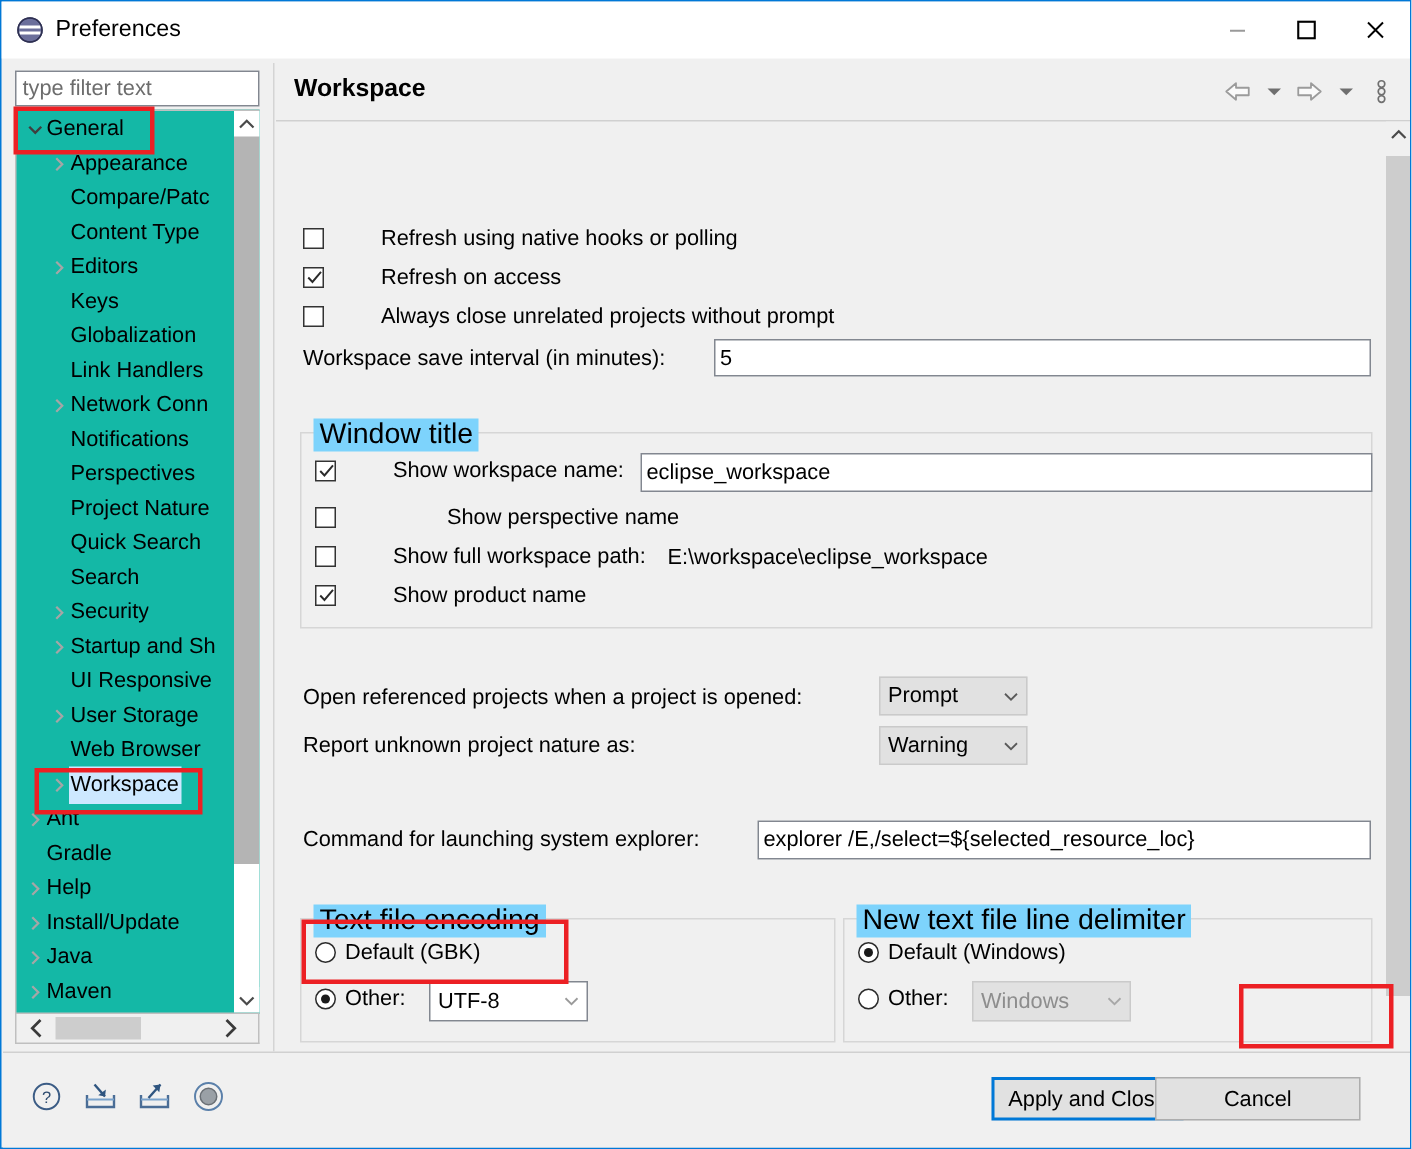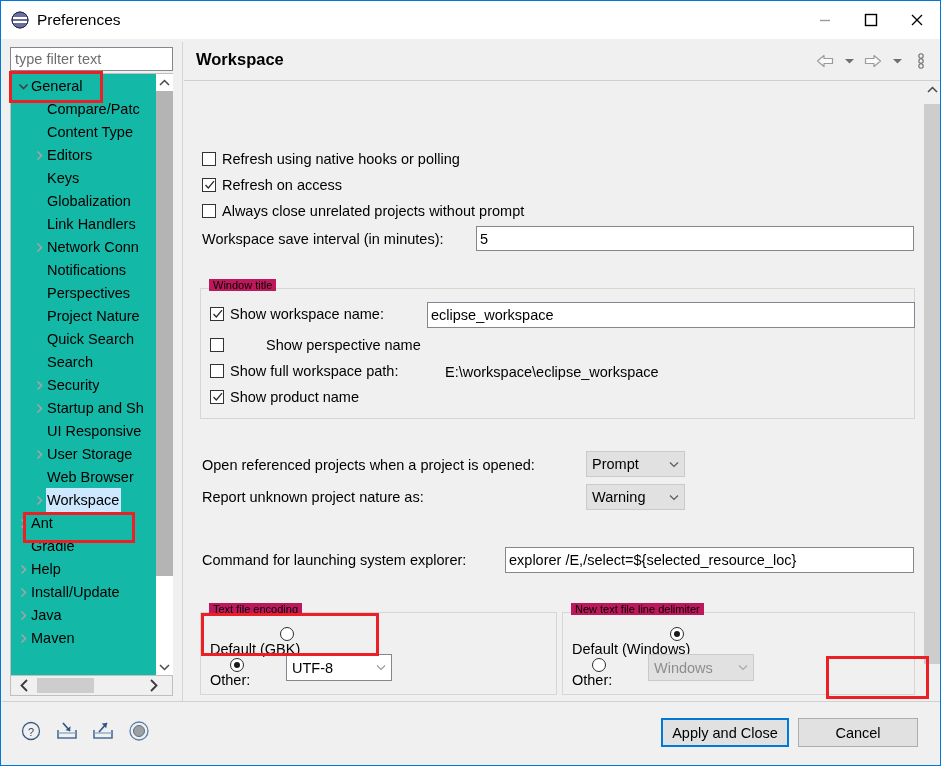--- a/index.html
+++ b/index.html
@@ -180,48 +180,48 @@
   }
   .chkbox {
     width: 14px; height: 14px;
     border: 1px solid #333;
     background: #fff;
     flex: 0 0 14px;
     margin-right: 6px;
     position: relative;
   }
   .chkbox svg { position: absolute; left: 1px; top: 0px; }
-  .chk-label { font-size: 14.5px; }
+  .chk-label { font-size: 14.5px; margin-left: 32px; }
 
   .txtfield {
     position: absolute;
     border: 1px solid #828790;
     background: #fff;
     font-family: "Liberation Sans", sans-serif;
     font-size: 14.5px;
     color: #000;
     padding: 0 3px;
     outline: none;
   }
   .plainlabel { position: absolute; white-space: nowrap; font-size: 14.5px; }
 
   
   .groupbox {
     position: absolute;
     border: 1px solid #d6d6d6;
   }
   .group-legend {
     position: absolute; top: -10px; left: 8px;
-    background: #be185d;
+    background: #7dd3fc;
     padding: 0 4px;
-    font-size: 11px;
+    font-size: 19px;
     white-space: nowrap;
   }
 
-  .radio-row { position: absolute; display: flex; align-items: flex-end; white-space: nowrap; flex-direction: column; }
+  .radio-row { position: absolute; display: flex; align-items: center; white-space: nowrap; }
   .radio {
     width: 14px; height: 14px; border-radius: 50%;
     border: 1px solid #2b2b2b; background: #fff;
     flex: 0 0 14px; margin-right: 6px; position: relative;
   }
   .radio.on::after {
     content: ""; position: absolute;
     left: 3px; top: 3px; width: 6px; height: 6px;
     border-radius: 50%; background: #1a1a1a;
   }
@@ -312,20 +312,28 @@
     <div id="tree-list">
         <div class="tree-row lvl1">
           <span class="arrow">
             <svg width="11" height="9" viewBox="0 0 11 9">
               <path d="M1.5 2.5 L5.5 6.5 L9.5 2.5" fill="none" stroke="#3f3f3f" stroke-width="1.6"></path>
             </svg>
           </span>
           <span class="lbl">General</span>
         </div>
         <div class="tree-row lvl2">
+          <span class="arrow">
+            <svg width="9" height="11" viewBox="0 0 9 11">
+              <path d="M2.5 1.5 L6.5 5.5 L2.5 9.5" fill="none" stroke="#a6a6a6" stroke-width="1.5"></path>
+            </svg>
+          </span>
+          <span class="lbl">Appearance</span>
+        </div>
+        <div class="tree-row lvl2">
           <span class="arrow"></span>
           <span class="lbl">Compare/Patc</span>
         </div>
         <div class="tree-row lvl2">
           <span class="arrow"></span>
           <span class="lbl">Content Type</span>
         </div>
         <div class="tree-row lvl2">
           <span class="arrow">
             <svg width="9" height="11" viewBox="0 0 9 11">
@@ -678,21 +686,21 @@
       </span>
       <span class="b-ico">
         <svg width="22" height="22" viewBox="0 0 22 22">
           <circle cx="11" cy="11" r="9" fill="none" stroke="#5b80aa" stroke-width="1.3"></circle>
           <circle cx="11" cy="11" r="5.5" fill="#9aa0a6" stroke="#6a6f75" stroke-width="1"></circle>
         </svg>
       </span>
     </div>
 
     <div class="btn default" style="left:659px; top:16px; width:128px; height:29px;">Apply and Close</div>
-    <div class="btn" style="left:796px; top:16px; width:120px; height:29px;">Cancel</div>
+    <div class="btn" style="left:768px; top:16px; width:137px; height:29px;">Cancel</div>
   </div>
 
   <div class="redbox" style="left:8px;  top:70px;  width:94px;  height:32px;"></div>
   <div class="redbox" style="left:22px; top:511px; width:112px; height:31px;"></div>
   <div class="redbox" style="left:200px;top:612px; width:178px; height:43px;"></div>
   <div class="redbox" style="left:825px;top:655px; width:103px; height:43px;"></div>
 
 </div>
 
 </body></html>

